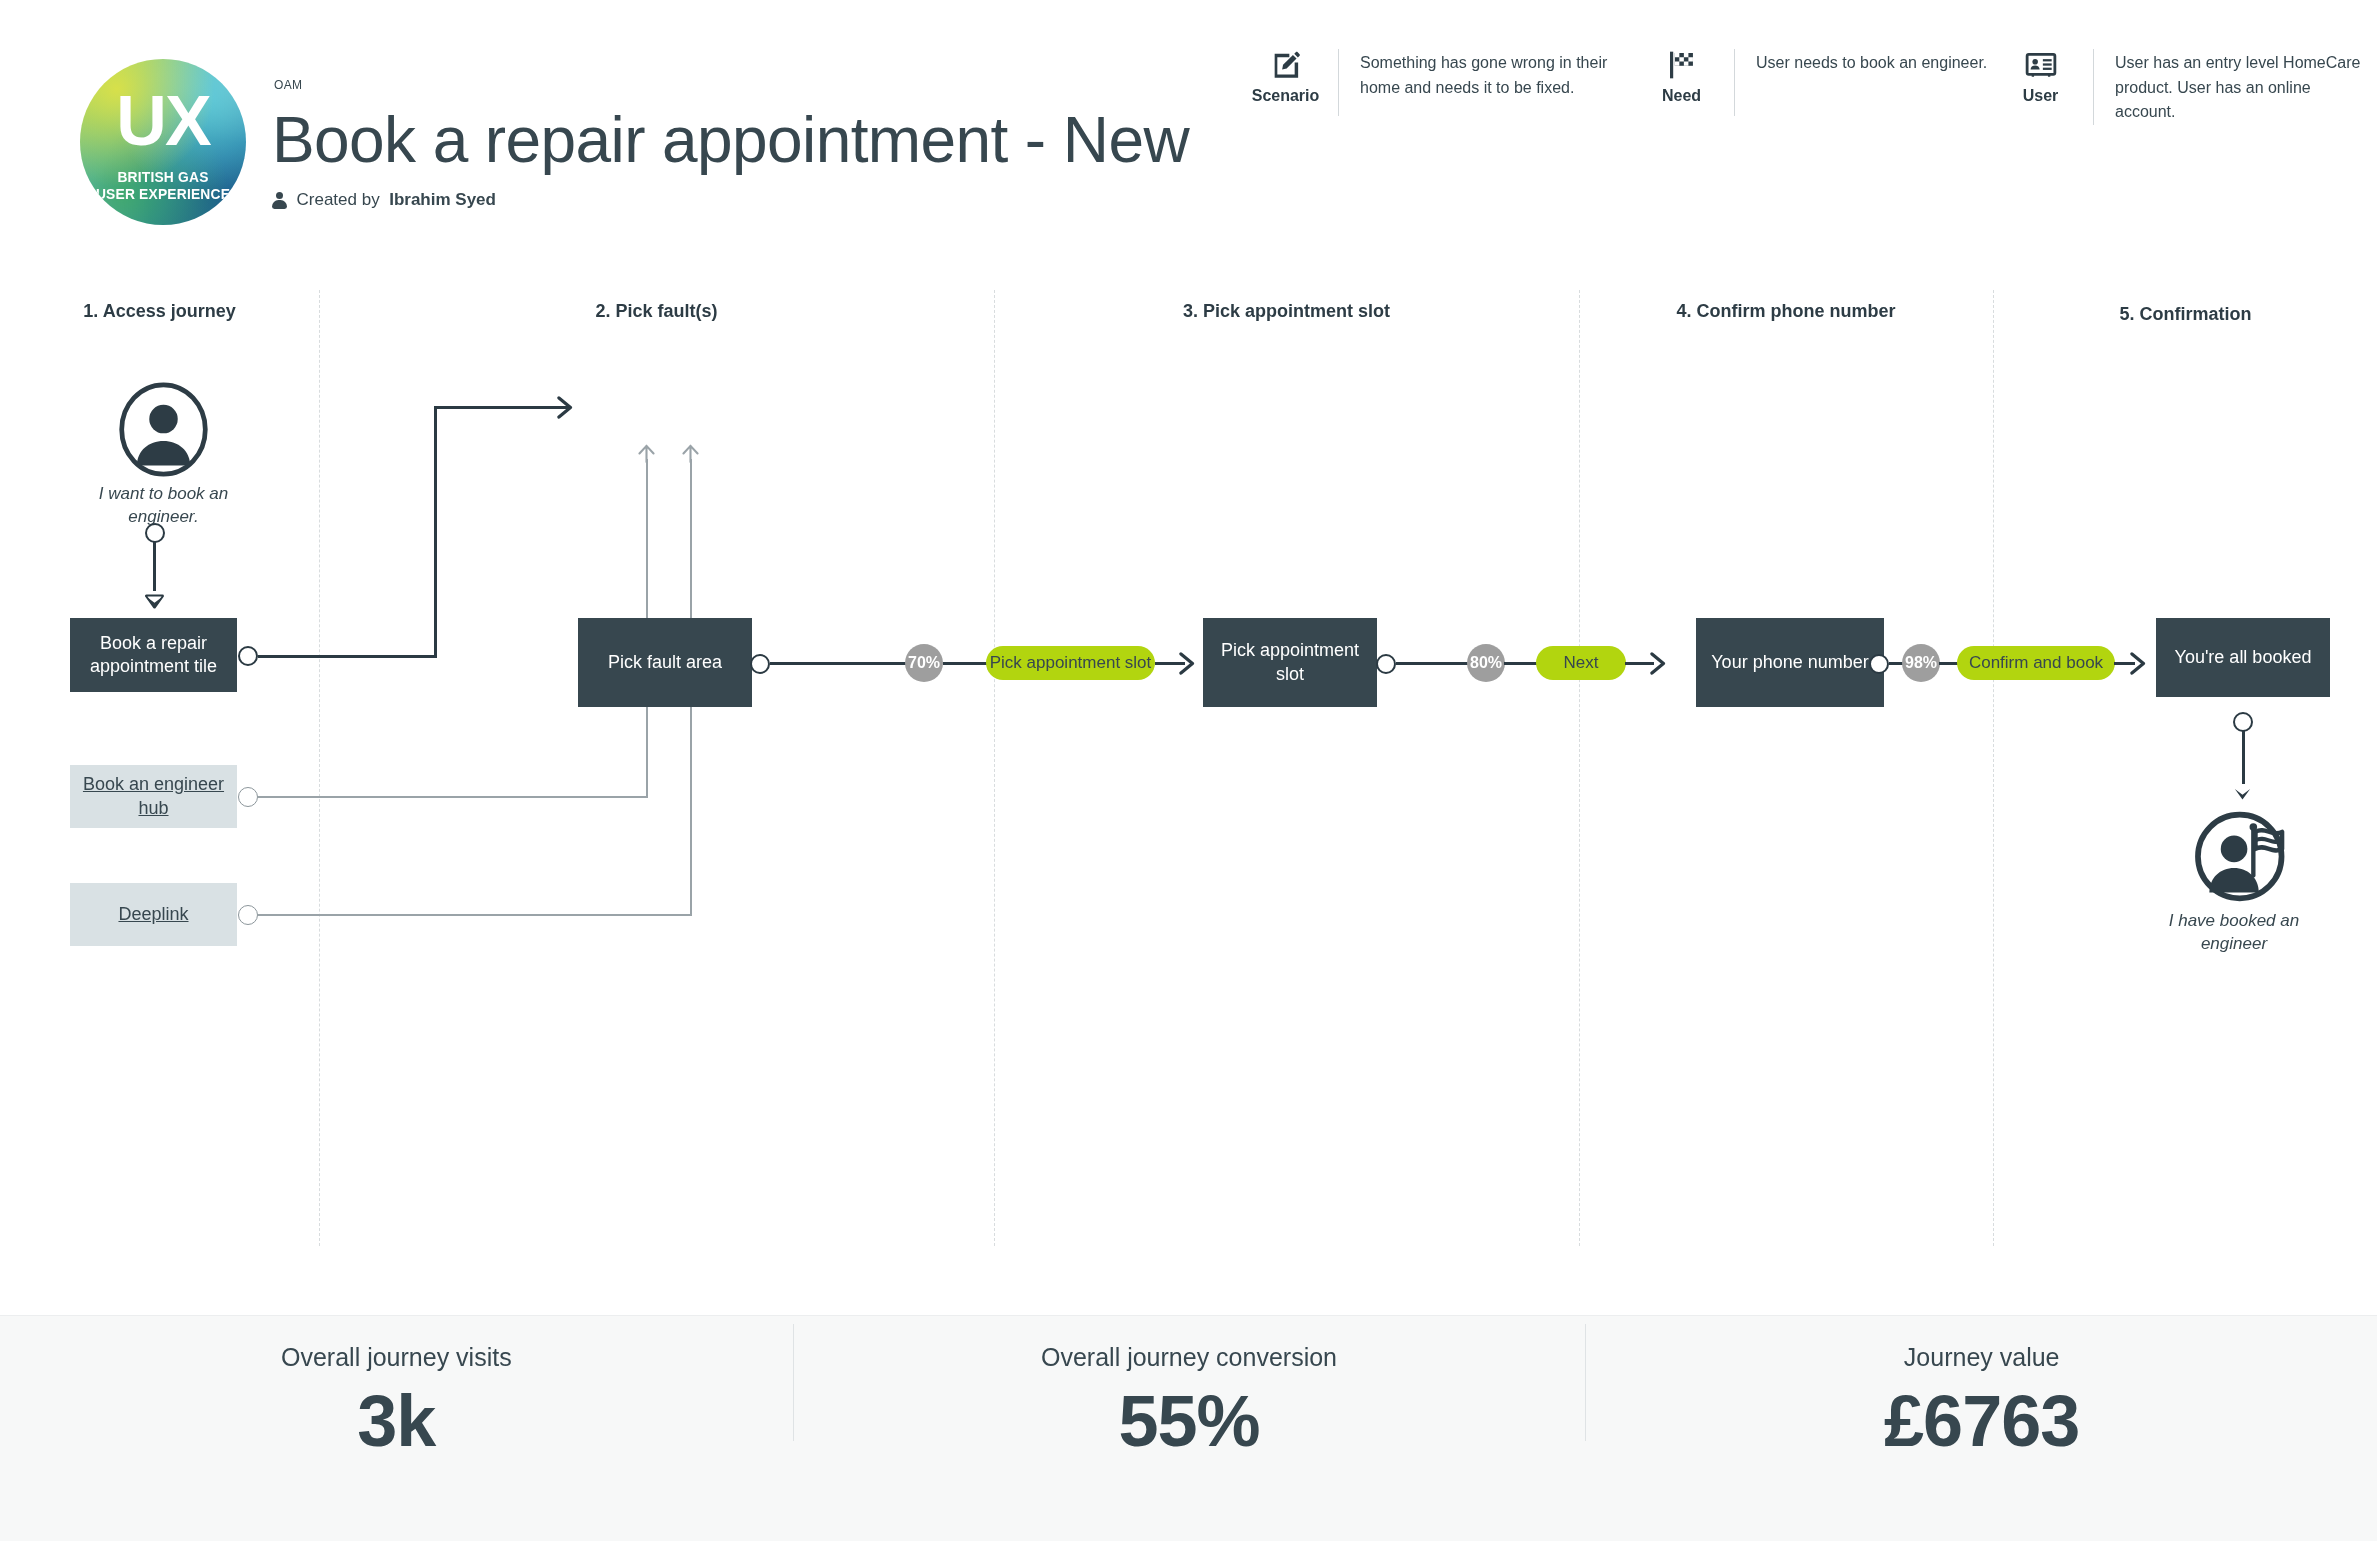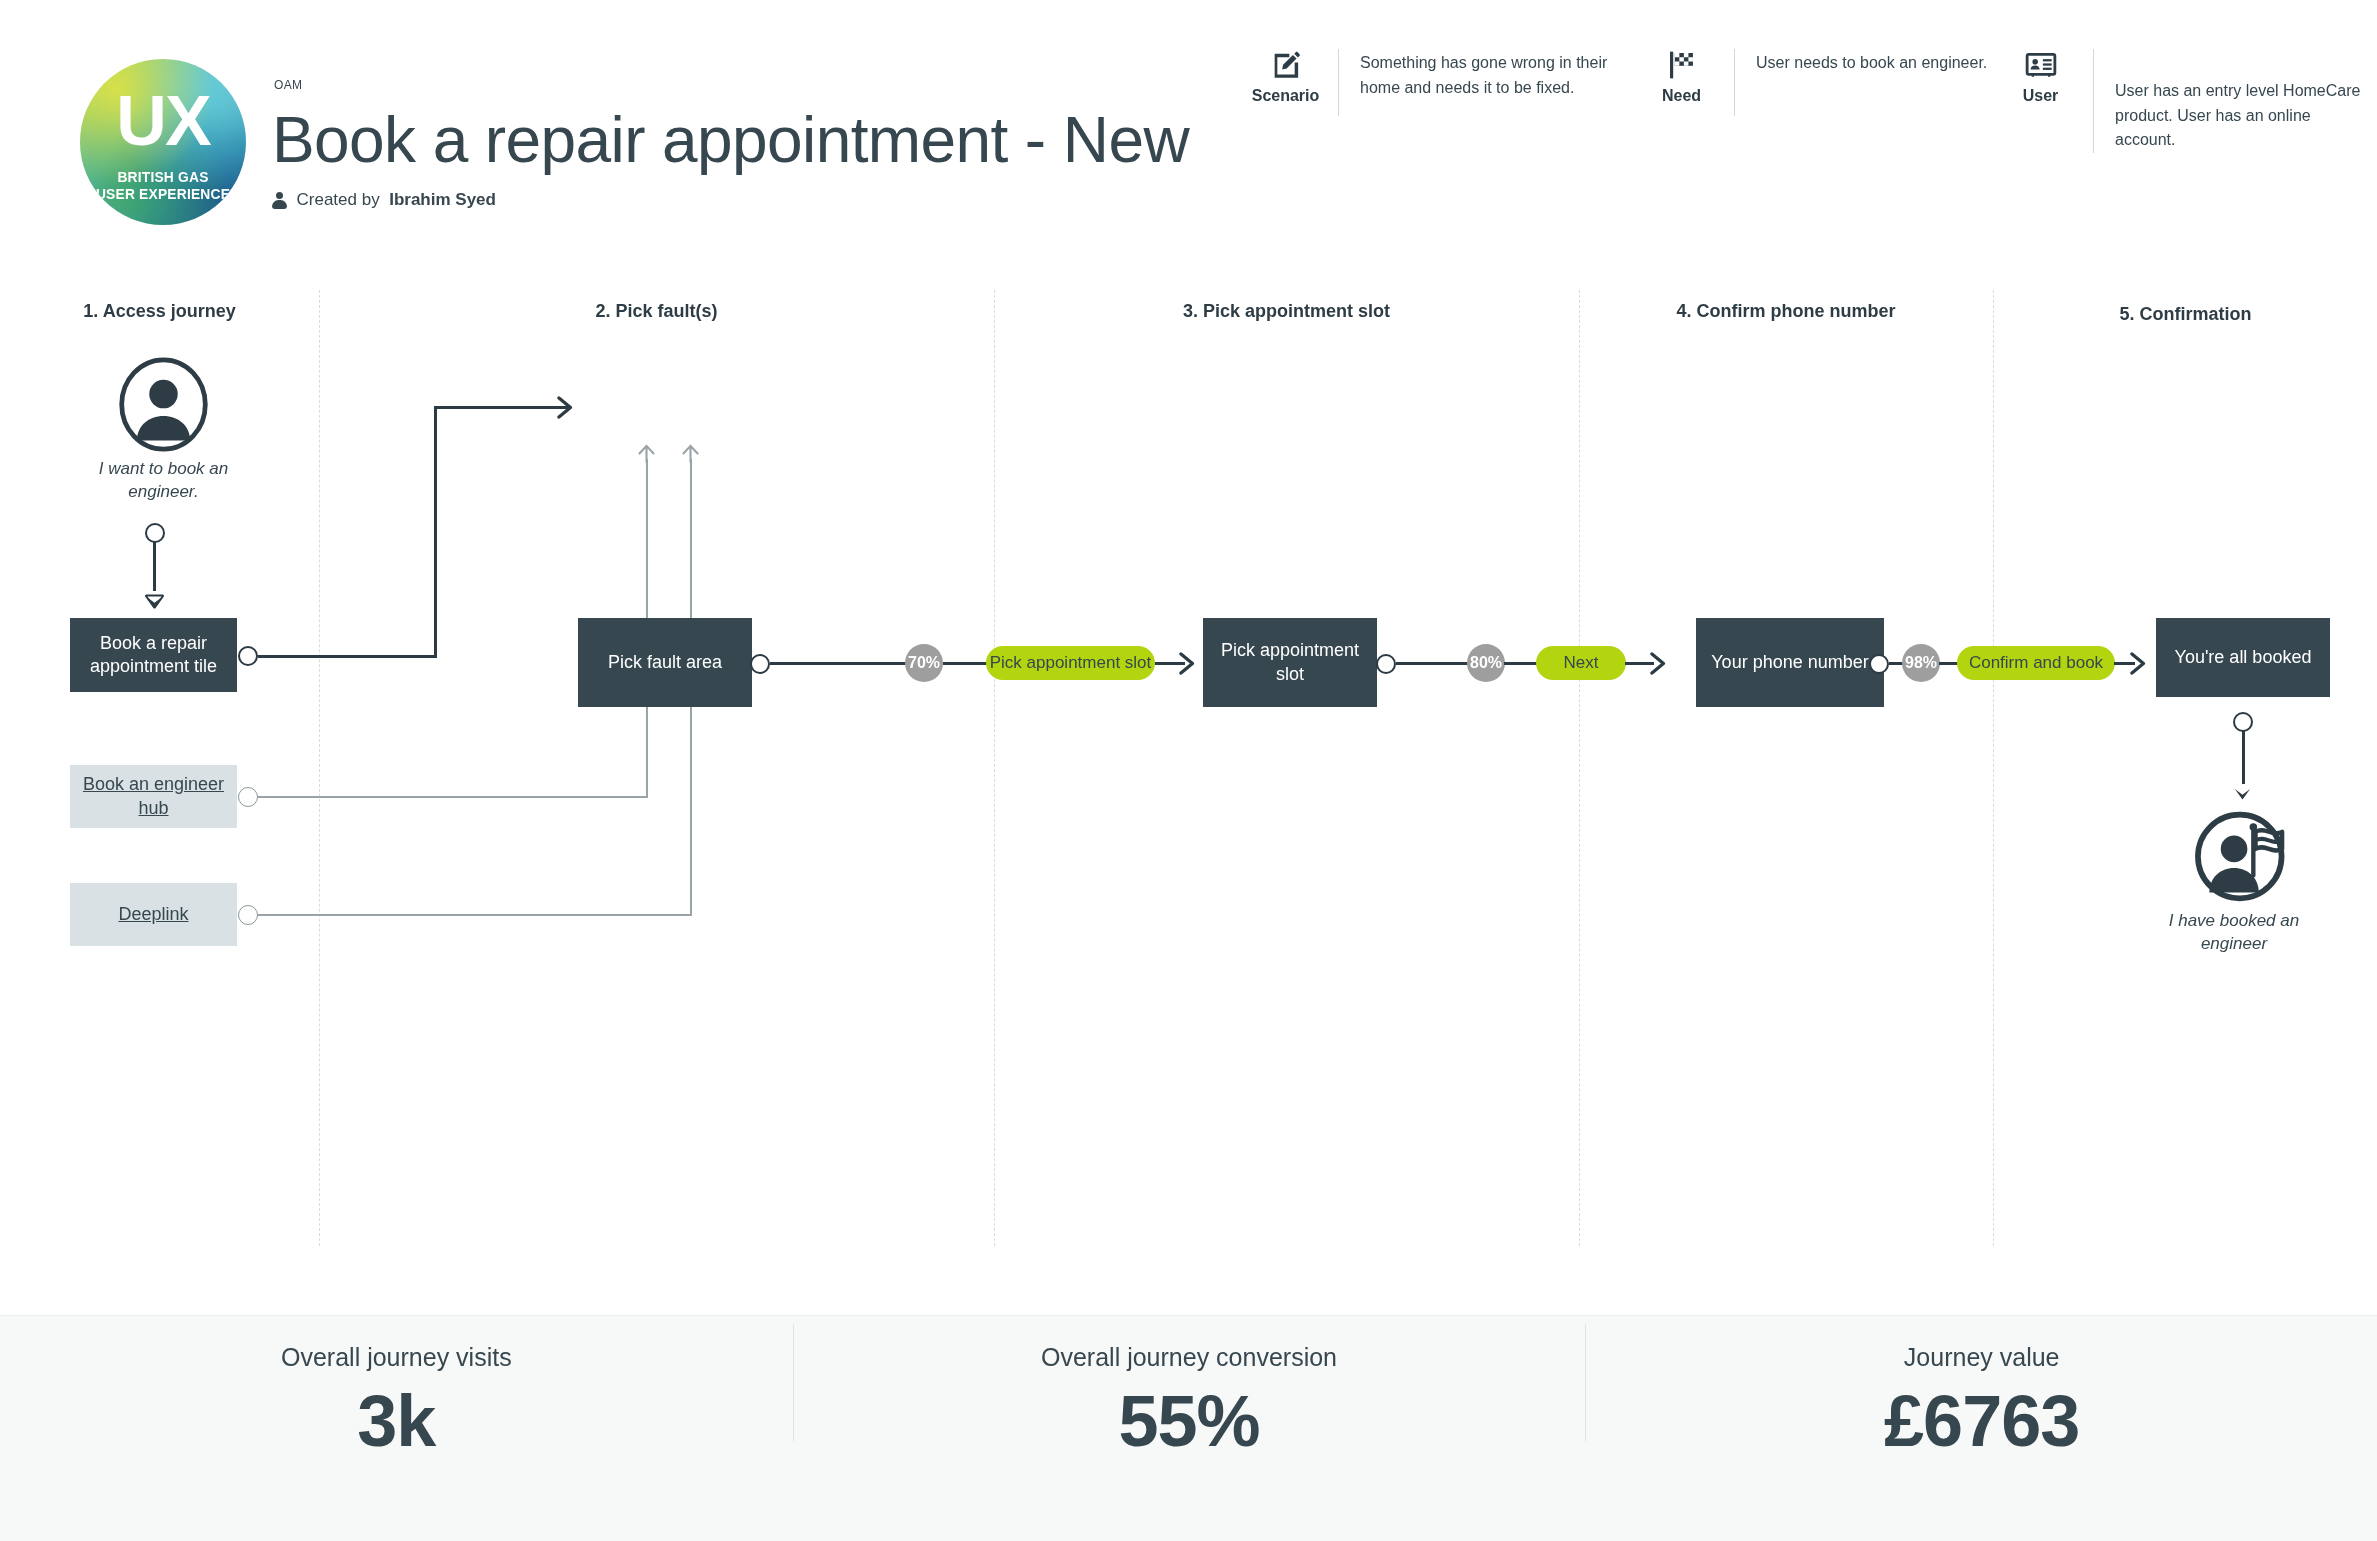--- a/index.html
+++ b/index.html
@@ -60,21 +60,21 @@
   .meta .ic{ width:63px; display:flex; flex-direction:column; align-items:center; gap:5.7px; }
   .meta .ic .lab{ font-size:16px; font-weight:bold; color:#2d3c45; white-space:nowrap; }
   .meta .bar{ width:1px; align-self:stretch; background:#d3d8db; margin:0 21px; min-height:67px; }
   .meta .txt{ font-size:16px; line-height:1.55; color:#37474f; padding-top:1.9px; }
 
   .meta-scenario{ left:1254px; }
   .meta-scenario .txt{ width:259px; }
   .meta-need{ left:1650px; }
   .meta-need .txt{ width:238px; }
   .meta-user{ left:2009px; }
-  .meta-user .txt{ width:249px;margin-top:28px; }
+  .meta-user .txt{ width:249px; }
 
   svg.icn{ display:block; }
 
   
   .canvas{ position:absolute; left:0; top:257px; width:2378px; height:1059px; }
 
   .vdiv{ position:absolute; top:33px; height:956px; width:0; border-left:1.9px dashed #d8dcde; }
 
   .stage-label{
     position:absolute; font-size:18px; font-weight:bold; color:#2d3c45;
@@ -214,21 +214,21 @@
   <div class="vdiv" style="left:994px;"></div>
   <div class="vdiv" style="left:1579px;"></div>
   <div class="vdiv" style="left:1993px;"></div>
 
   <div class="stage-label" style="left:0px;    top:44px; width:319px;">1. Access journey</div>
   <div class="stage-label" style="left:319px;  top:44px; width:675px;">2. Pick fault(s)</div>
   <div class="stage-label" style="left:994px; top:44px; width:585px;">3. Pick appointment slot</div>
   <div class="stage-label" style="left:1579px; top:44px; width:414px;">4. Confirm phone number</div>
   <div class="stage-label" style="left:1993px; top:47px; width:385px;">5. Confirmation</div>
 
-  <div class="persona" style="left:116px; top:100px; width:95px; height:95px;">
+  <div class="persona" style="left:116px; top:125px; width:95px; height:95px;">
     <svg width="95" height="95" viewBox="0 0 100 100">
       <ellipse cx="50" cy="50" rx="44" ry="47" fill="none" stroke="#2d3c45" stroke-width="5"></ellipse>
       <circle cx="50" cy="39" r="15" fill="#2d3c45"></circle>
       <path d="M22 88c0-16 12.6-26 28-26s28 10 28 26z" fill="#2d3c45"></path>
     </svg>
     <div class="cap" style="top:101px;">I want to book an engineer.</div>
   </div>
 
   <div class="conn-dot" style="left:145px; top:266px;"></div>
   <div class="ln v" style="left:153px; top:285px; height:49px;"></div>

